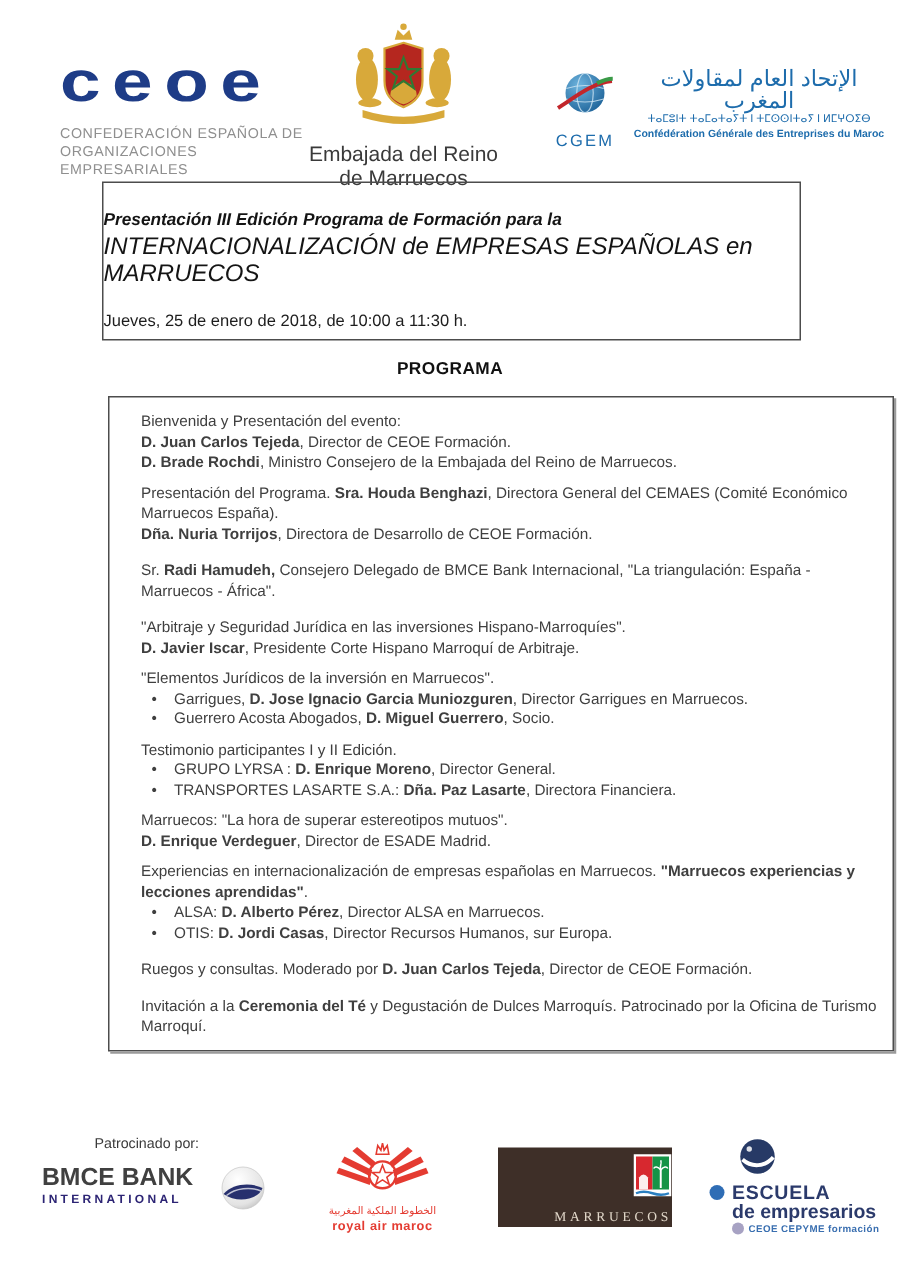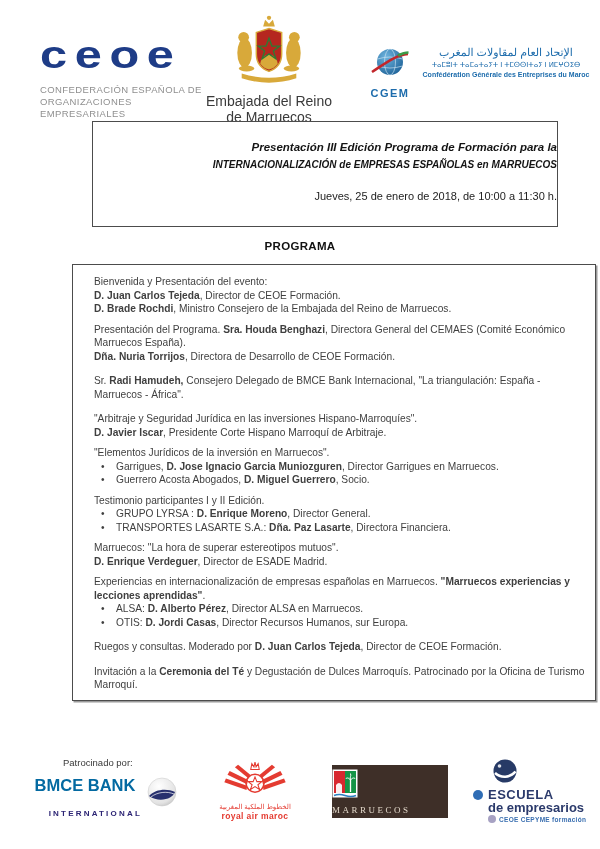--- a/index.html
+++ b/index.html
@@ -12,31 +12,31 @@
   .ceoe{position:absolute;left:40px;top:40px;width:170px;}
   .ceoe-word{font-size:38px;line-height:30px;font-weight:bold;color:#1e3c87;
              letter-spacing:6px;transform:scaleX(1.28);transform-origin:left center;}
   .ceoe-cap{margin-top:14px;font-size:9.5px;line-height:12px;color:#8f8f8f;letter-spacing:0.4px;}
 
   .embassy{position:absolute;left:203px;top:12px;width:132px;text-align:center;}
   .embassy-cap{margin-top:3px;font-size:14px;color:#3a3a3a;}
 
   .cgem{position:absolute;left:367px;top:45px;display:flex;align-items:flex-start;}
   .cgem-col{width:46px;text-align:center;}
-  .cgem-acro{margin-top:2px;font-size:11px;font-weight:bold;color:#1d6cac;letter-spacing:1.5px;}
+  .cgem-acro{margin-top:2px;font-size:11px;font-weight:normal;color:#1d6cac;letter-spacing:1.5px;}
   .cgem-text{margin-left:8px;width:170px;text-align:center;color:#1d6cac;}
-  .cgem-ar{font-size:11px;line-height:15px;}
+  .cgem-ar{font-size:15px;line-height:15px;}
   .cgem-tif{font-size:7px;line-height:10px;color:#1d6cac;}
   .cgem-fr{font-size:7px;line-height:9px;font-weight:bold;}
 
   
-  .titlebox{position:absolute;left:92px;top:121px;width:466px;height:106px;
-            border:1.5px solid #4c4c4c;text-align:right;color:#141414;}
+  .titlebox{position:absolute;left:68px;top:121px;width:466px;height:106px;
+            border:1.5px solid #4c4c4c;text-align:left;color:#141414;}
   .t1{margin-top:16px;font-size:11.5px;line-height:18px;font-weight:bold;font-style:italic;}
-  .t2{font-size:10px;line-height:18px;font-weight:bold;font-style:italic;}
+  .t2{font-size:16px;line-height:18px;font-weight:normal;font-style:italic;}
   .dt{margin-top:14px;font-size:11px;line-height:17px;color:#1d1d1d;}
   .vn{font-size:11px;line-height:17px;color:#1d1d1d;}
 
   .programa{position:absolute;left:0;top:240px;width:600px;text-align:center;
             font-size:11.5px;font-weight:bold;color:#111;letter-spacing:0.3px;}
 
   
   .progbox{position:absolute;left:72px;top:264px;width:524px;height:437px;
            border:1px solid #4c4c4c;box-shadow:1.5px 1.5px 0 #9a9a9a;
            padding:10px 10px 6px 21px;font-size:10.2px;line-height:13.5px;color:#3f3f3f;}
@@ -44,30 +44,30 @@
   .pline .b{font-weight:bold;text-align:right;}
   .bullet{position:relative;padding-left:22px;}
   .bullet::before{content:"•";position:absolute;left:7px;top:0;}
   .gap{height:7px;}
   .gap2{height:11px;}
 
   
   .sponsor{position:absolute;left:63px;top:757px;font-size:9.5px;color:#3a3a3a;}
   .bmce{position:absolute;left:28px;top:776px;display:flex;align-items:flex-start;}
   .bmce-txt{width:114px;}
-  .bmce-name{font-size:16.5px;line-height:18px;font-weight:bold;color:#0369a1;text-align:center;}
+  .bmce-name{font-size:16.5px;line-height:18px;font-weight:bold;color:#404040;}
   .bmce-sub{font-size:8px;line-height:10px;font-weight:bold;color:#2c2474;
-            letter-spacing:2.2px;text-align:right;margin-top:15px;}
+            letter-spacing:2.2px;text-align:left;margin-top:1px;}
   .bmce-sph{margin-left:5px;margin-top:1px;}
 
   .ram{position:absolute;left:202px;top:761px;width:106px;text-align:center;color:#e43b31;}
   .ram-ar{font-size:7px;line-height:8px;margin-top:1px;}
   .ram-name{font-size:8.5px;line-height:11px;font-weight:bold;letter-spacing:0.4px;}
 
-  .marr{position:absolute;left:332px;top:765px;width:116px;height:53px;background:#3e2f28;text-align:left;}
+  .marr{position:absolute;left:332px;top:765px;width:116px;height:53px;background:#3e2f28;text-align:right;}
   .marr-lbl{margin-top:1px;font-family:"Liberation Serif",serif;font-size:9px;
             color:#e2d8ca;letter-spacing:2.5px;}
 
   .esc{position:absolute;left:473px;top:757px;width:120px;color:#2b3a6b;}
   .esc-e{position:absolute;left:16px;top:1px;}
   .esc-r1{position:absolute;left:0;top:30px;display:flex;align-items:center;}
   .esc-dot{width:10px;height:10px;border-radius:50%;background:#2f6db5;margin-right:5px;}
   .esc-l1{font-size:13px;font-weight:bold;letter-spacing:0.5px;}
   .esc-l2{position:absolute;left:15px;top:43px;font-size:13px;font-weight:bold;}
   .esc-r3{position:absolute;left:15px;top:58px;display:flex;align-items:center;}

